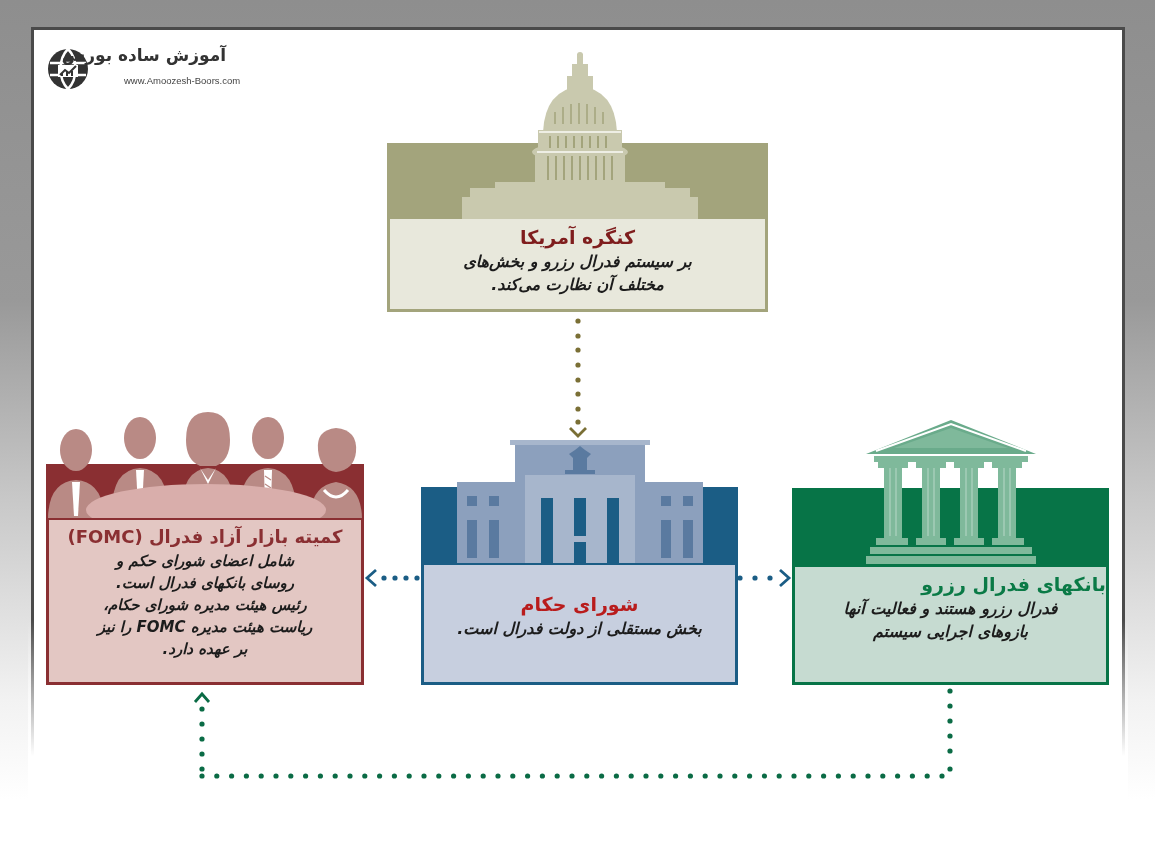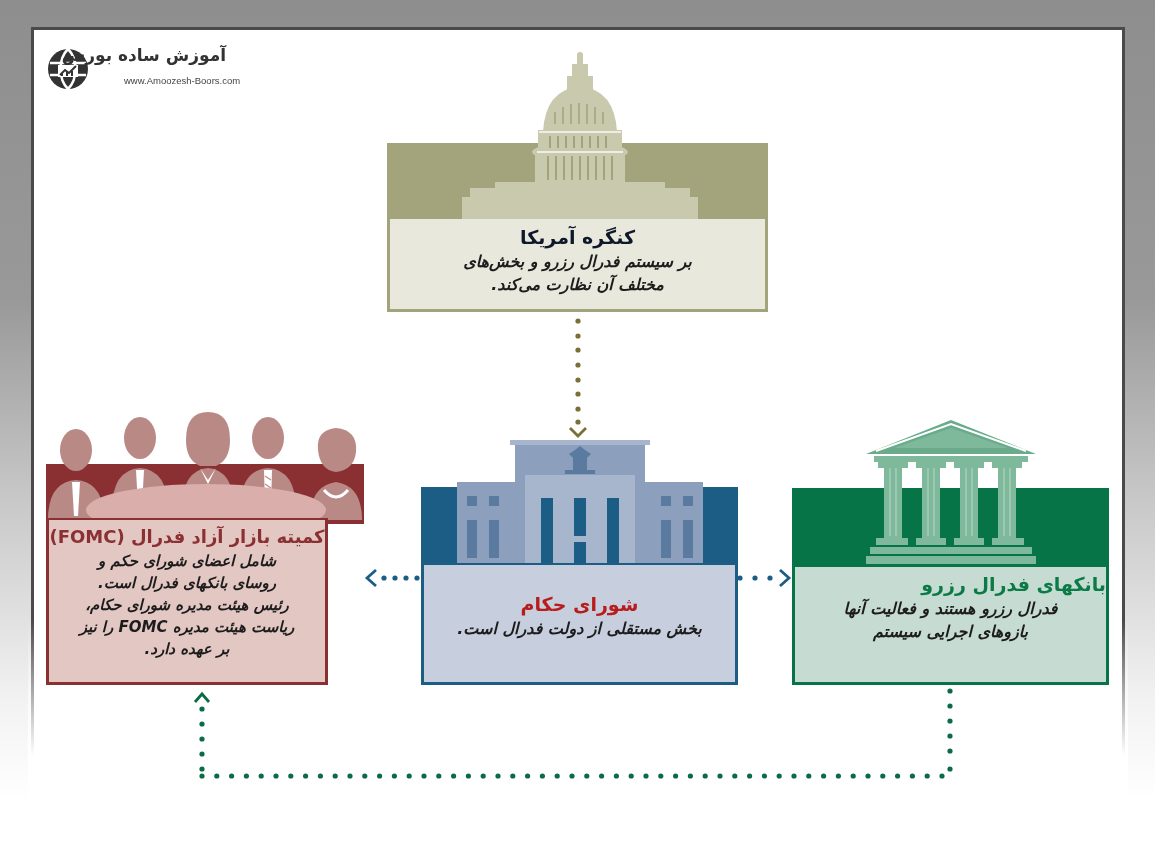--- a/index.html
+++ b/index.html
@@ -28,25 +28,25 @@
 
   .box { position: absolute; direction: rtl; text-align: center; }
   .box-band { position: absolute; }
   .box-body { position: absolute; }
   .title { font-weight: bold; font-size: 19px; line-height: 26px; }
   .desc { font-weight: bold; font-size: 16px; line-height: 23px; color: #1c1c1c; font-style: italic; }
 
   
   .congress-band { left: 387px; top: 143px; width: 381px; height: 80px; background: #a3a47c; }
   .congress-body { left: 387px; top: 219px; width: 381px; height: 93px; background: #e8e8dc; border: 3px solid #a3a47c; border-top: none; padding-top: 5px; }
-  .congress-body .title { color: #0f172a; }
+  .congress-body .title { color: #7f1d1d; }
 
   
   .fomc-band { left: 46px; top: 464px; width: 318px; height: 60px; background: #8a2f32; }
-  .fomc-body { left: 46px; top: 518px; width: 282px; height: 167px; background: #e3c7c3; border: 3px solid #8a2f32; border-top: 2px solid #8a2f32; padding-top: 4px; }
+  .fomc-body { left: 46px; top: 518px; width: 318px; height: 167px; background: #e3c7c3; border: 3px solid #8a2f32; border-top: 2px solid #8a2f32; padding-top: 4px; }
   .fomc-body .title { color: #8a2f32; font-size: 18px; }
   .fomc-body .desc { font-size: 15px; line-height: 22px; }
 
   
   .board-band { left: 421px; top: 487px; width: 317px; height: 80px; background: #1b5d85; }
   .board-body { left: 421px; top: 563px; width: 317px; height: 122px; background: #c7cfdf; border: 3px solid #1b5d85; border-top: 2px solid #1b5d85; padding-top: 26px; }
   .board-body .title { color: #b91c1c; }
 
   
   .banks-band { left: 792px; top: 488px; width: 317px; height: 78px; background: #077447; }

